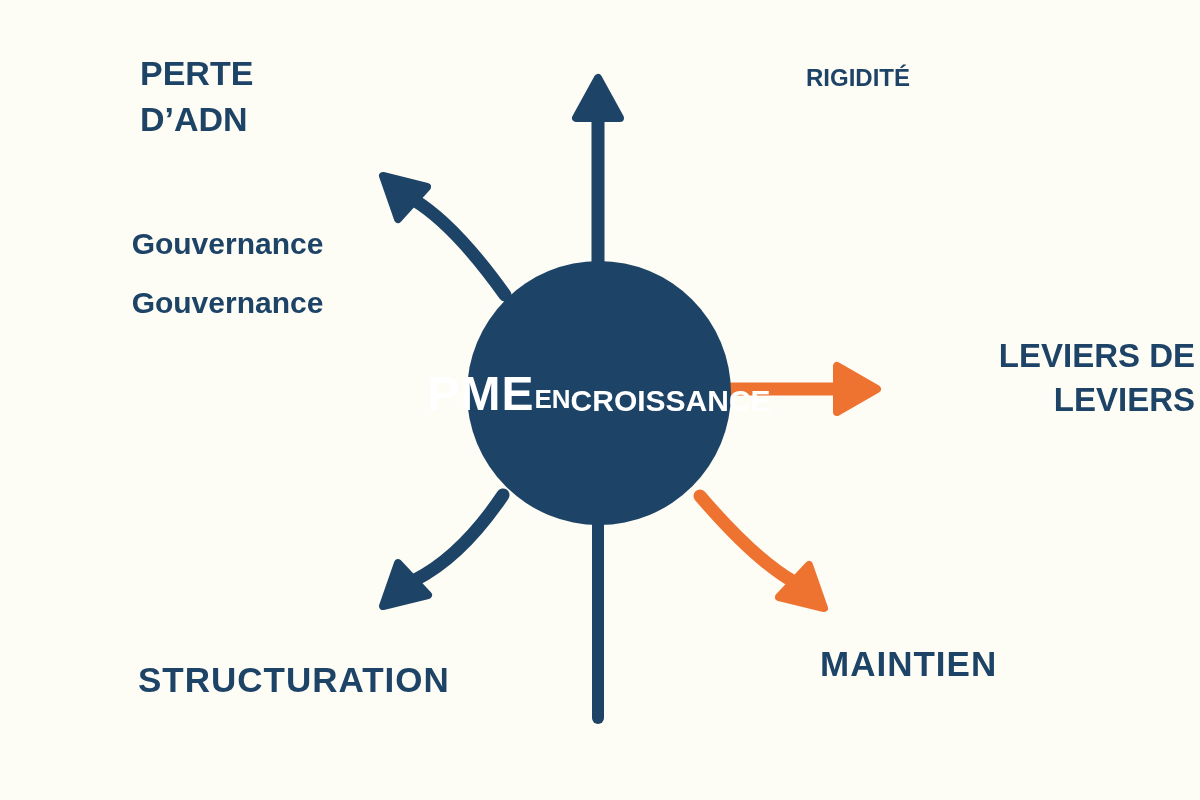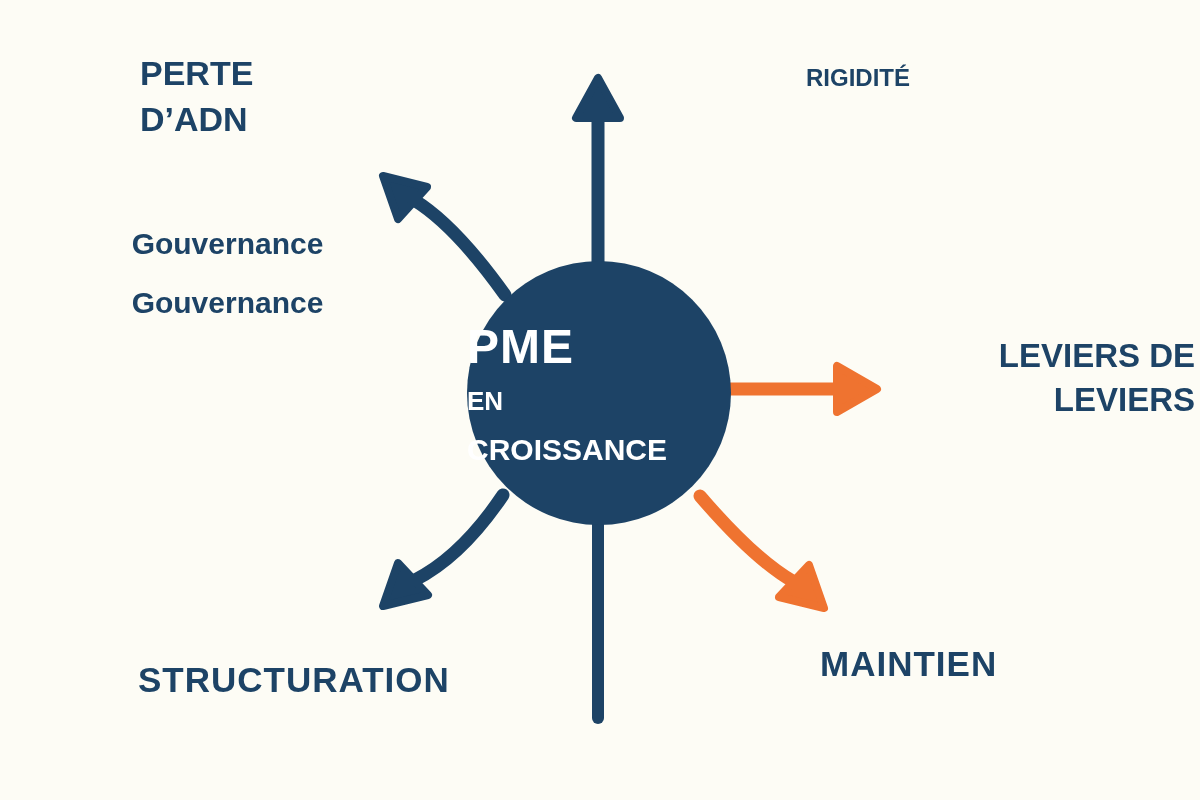--- a/index.html
+++ b/index.html
@@ -85,22 +85,22 @@
   }
 
   .center-circle {
     position: absolute;
     left: 467px; top: 261px;
     width: 264px; height: 264px;
     border-radius: 50%;
     background: var(--navy, #1D4366);
     color: var(--center-text, #FFFFFF);
     display: flex;
-    flex-direction: column;
-    align-items: flex-start;
+    flex-direction: row;
+    align-items: center;
     justify-content: center;
     text-align: center;
   }
   .center-line1 { font-size: 48px; font-weight: 700; letter-spacing: 1px; }
   .center-line2 { font-size: 26px; font-weight: 700; margin-top: 12px; }
   .center-line3 { font-size: 30px; font-weight: 700; margin-top: 16px; }
 </style>
 </head>
 <body>
 

